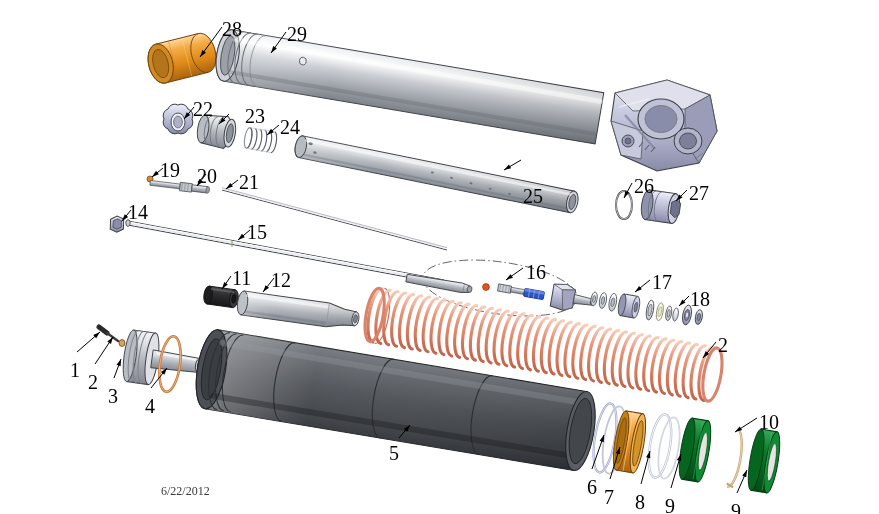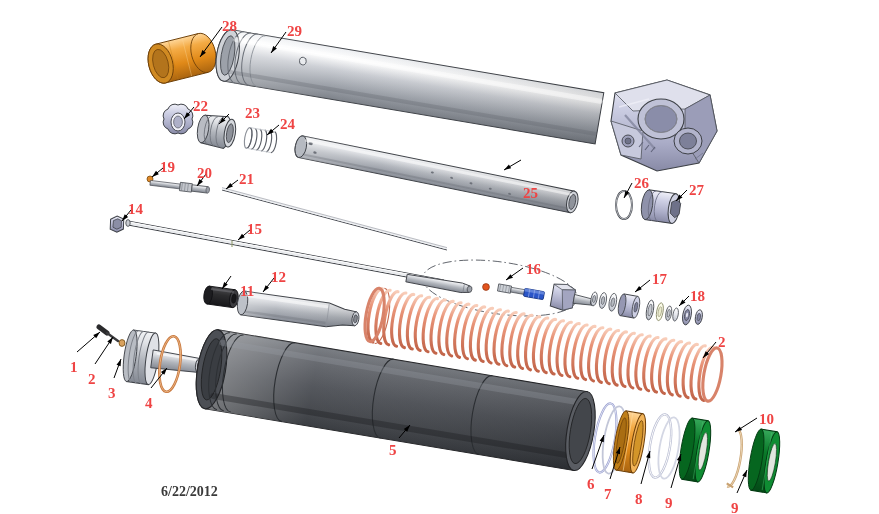--- a/index.html
+++ b/index.html
@@ -2,24 +2,24 @@
 <html><head>
 <meta charset="utf-8">
 <title>Fork Exploded View</title>
 <style>
   html,body{margin:0;padding:0;background:#ffffff;}
   body{width:879px;height:514px;overflow:hidden;
        font-family:"Liberation Serif",serif;}
   #stage{position:relative;width:879px;height:514px;background:#ffffff;}
   #art{position:absolute;left:0;top:0;}
   .lbl{position:absolute;font-family:"Liberation Serif",serif;
-       font-weight:700;font-size:15px;color:#ef4444;line-height:1;
+       font-weight:400;font-size:20px;color:#000000;line-height:1;
        letter-spacing:0px;white-space:nowrap;}
-  #datestamp{position:absolute;left:161px;top:484px;font-size:14px;
-       font-family:"Liberation Serif",serif;color:#3a3a3a;font-weight:700;}
+  #datestamp{position:absolute;left:161px;top:484px;font-size:12px;
+       font-family:"Liberation Serif",serif;color:#3a3a3a;font-weight:400;}
 </style>
 </head>
 <body>
 
 <div id="stage">
 
   <svg id="art" width="879" height="514" viewBox="0 0 879 514">
     <defs>
 
       <linearGradient id="gSteel" x1="0" y1="0" x2="0" y2="1">
@@ -574,21 +574,21 @@
       <div class="lbl" style="left: 88px; top: 372px;">2</div>
       <div class="lbl" style="left: 108px; top: 386px;">3</div>
       <div class="lbl" style="left: 145px; top: 396px;">4</div>
       <div class="lbl" style="left: 389px; top: 443px;">5</div>
       <div class="lbl" style="left: 587px; top: 477px;">6</div>
       <div class="lbl" style="left: 604px; top: 487px;">7</div>
       <div class="lbl" style="left: 635px; top: 492px;">8</div>
       <div class="lbl" style="left: 665px; top: 496px;">9</div>
       <div class="lbl" style="left: 759px; top: 412px;">10</div>
       <div class="lbl" style="left: 731px; top: 501px;">9</div>
-      <div class="lbl" style="left: 240px; top: 268px; margin-top: 16px;">11</div>
+      <div class="lbl" style="left: 232px; top: 268px;">11</div>
       <div class="lbl" style="left: 271px; top: 270px;">12</div>
       <div class="lbl" style="left: 718px; top: 335px;">2</div>
       <div class="lbl" style="left: 128px; top: 202px;">14</div>
       <div class="lbl" style="left: 247px; top: 222px;">15</div>
       <div class="lbl" style="left: 526px; top: 262px;">16</div>
       <div class="lbl" style="left: 652px; top: 272px;">17</div>
       <div class="lbl" style="left: 690px; top: 289px;">18</div>
       <div class="lbl" style="left: 160px; top: 160px;">19</div>
       <div class="lbl" style="left: 197px; top: 166px;">20</div>
       <div class="lbl" style="left: 239px; top: 172px;">21</div>

